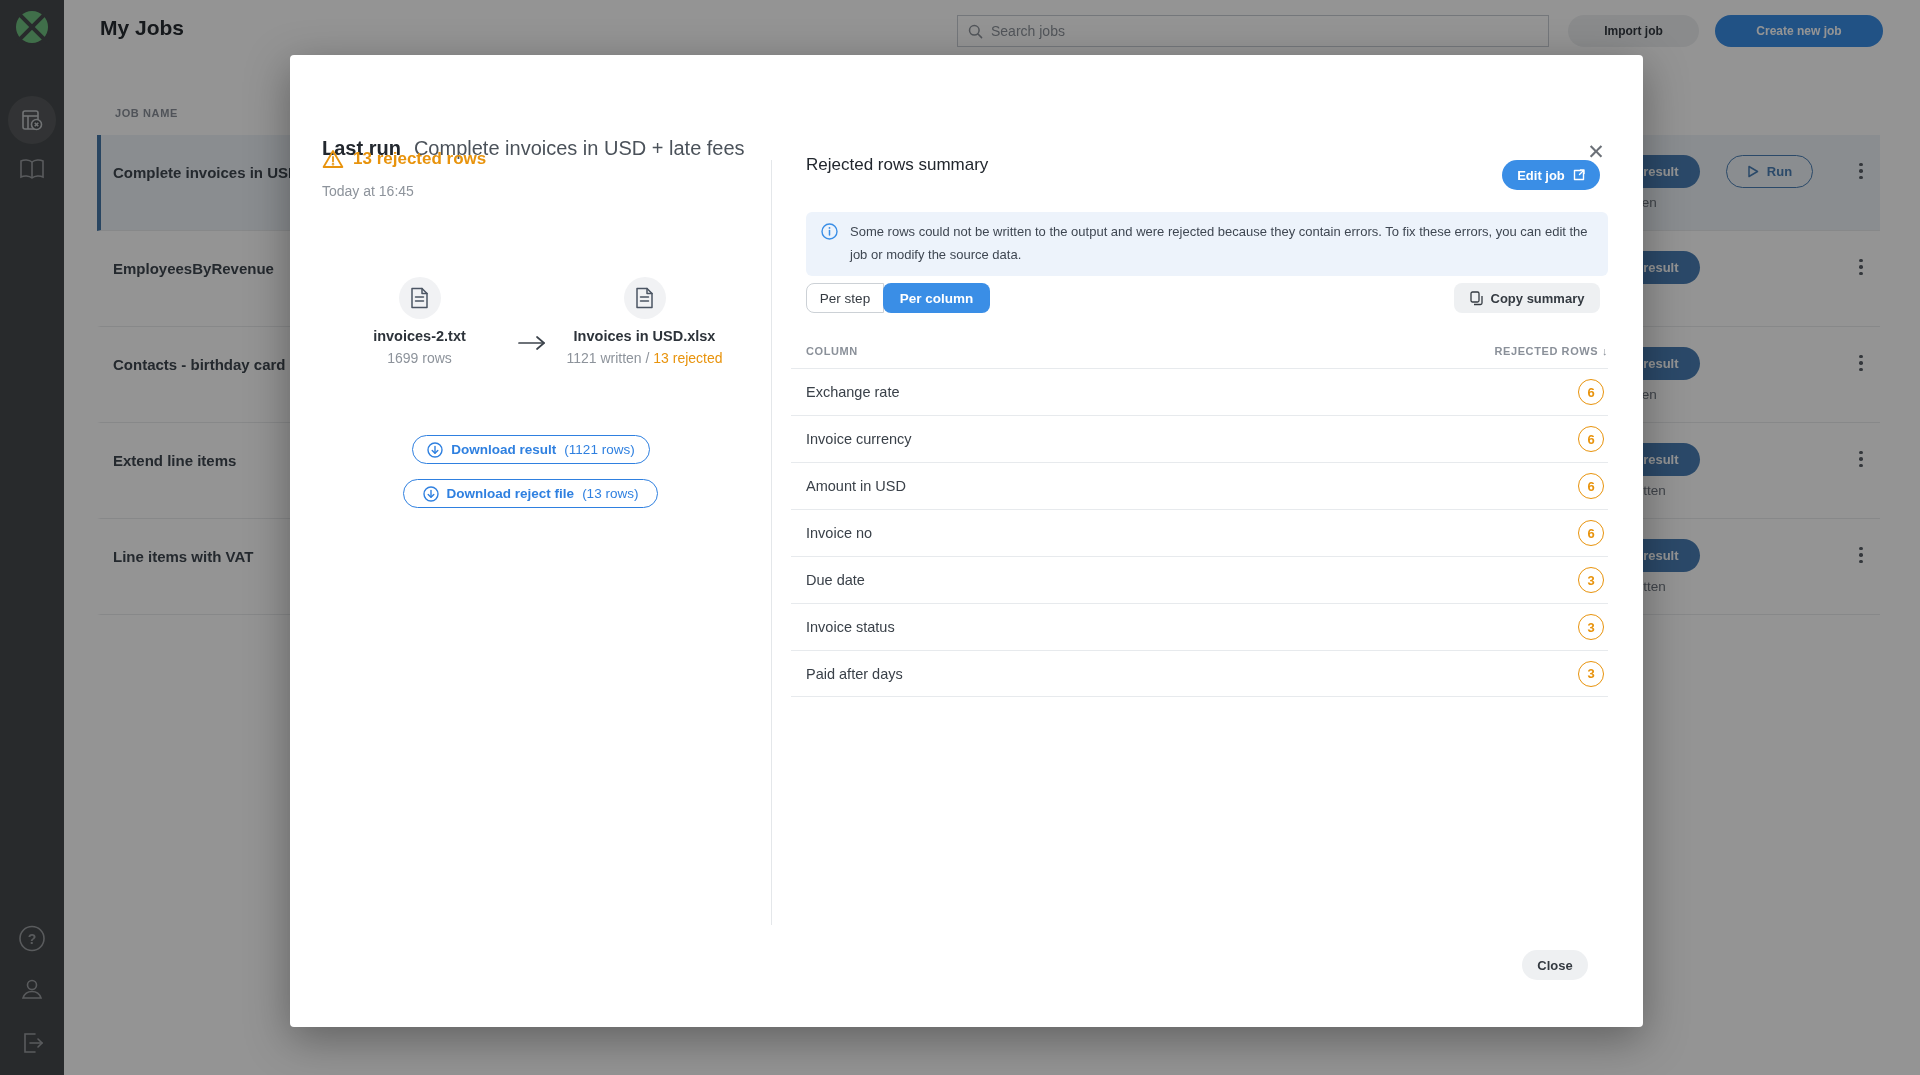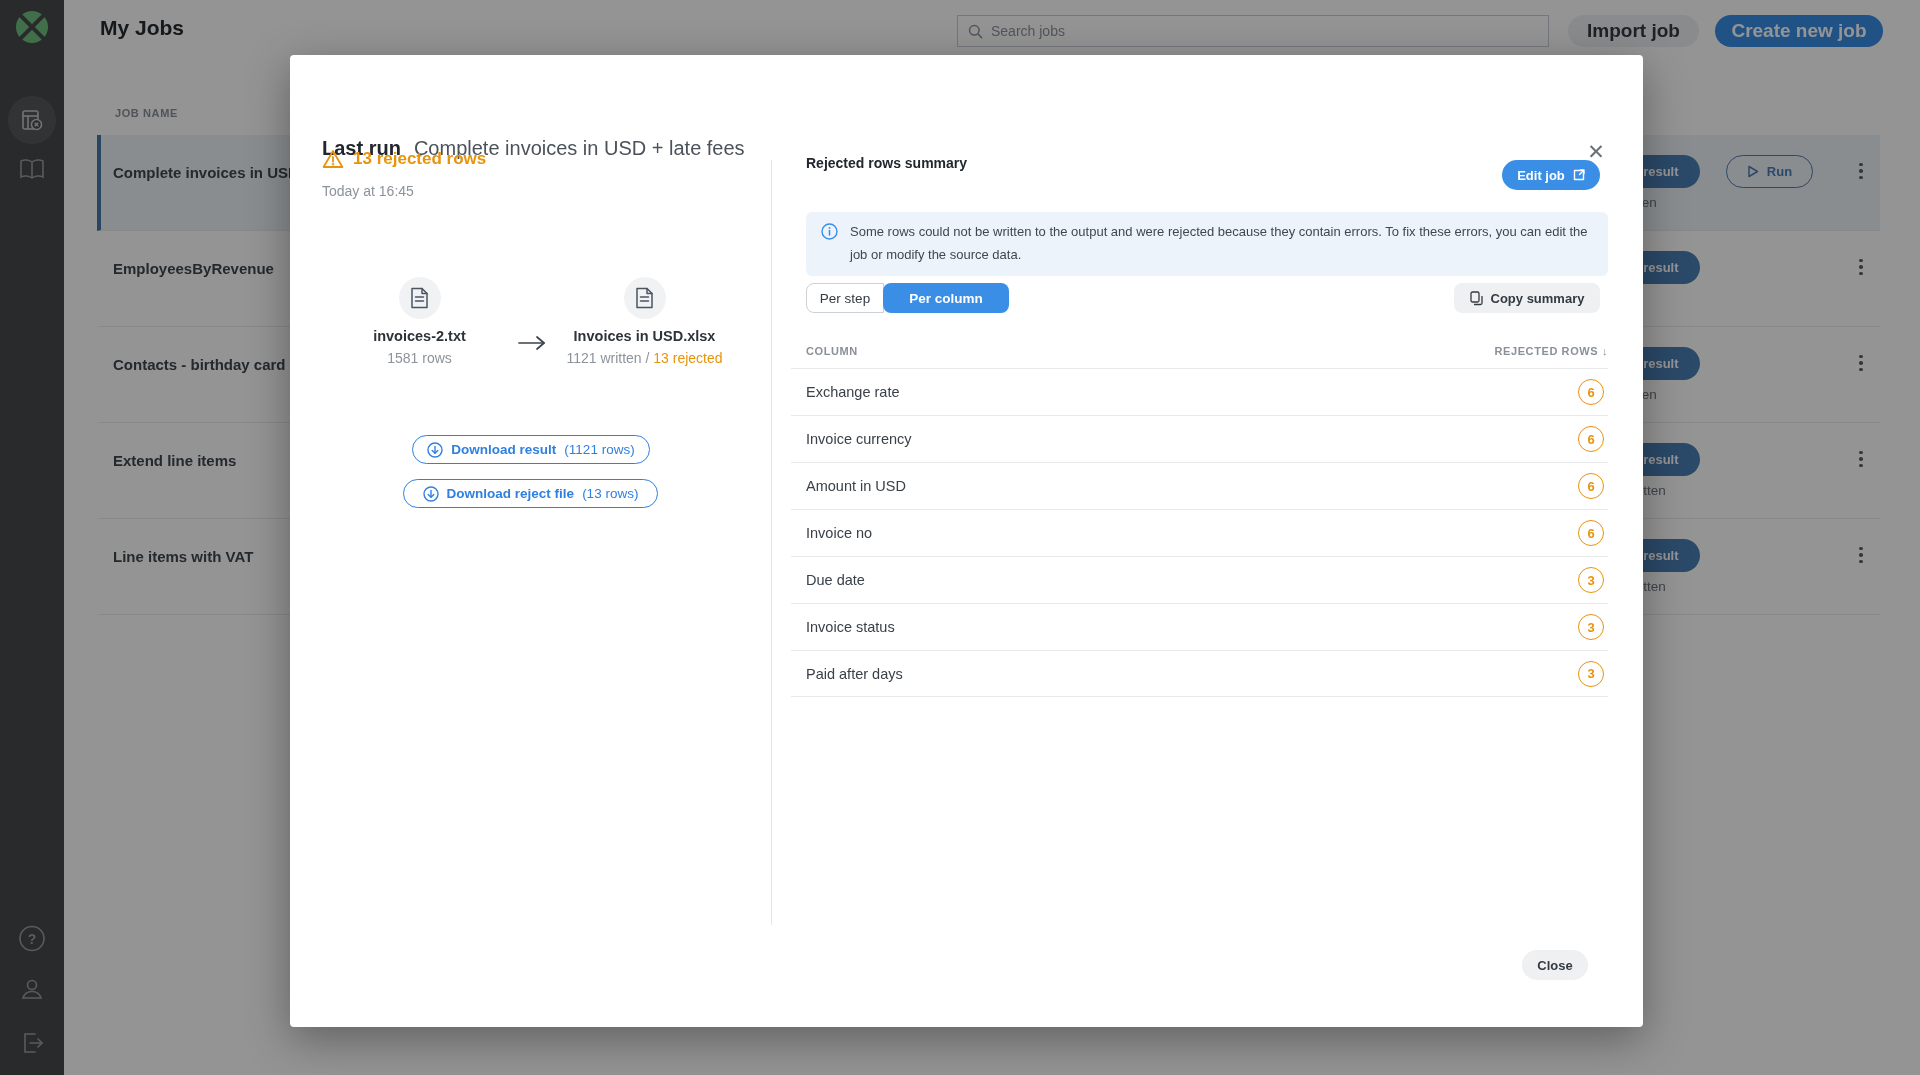--- a/index.html
+++ b/index.html
@@ -10,21 +10,21 @@
   #sidebar { position:absolute; left:0; top:0; width:64px; height:1075px; background:var(--sidebar); z-index:10; }
   .side-ic { position:absolute; left:50%; transform:translateX(-50%); display:flex; align-items:center; justify-content:center; }
   .active-wrap { width:48px; height:48px; border-radius:50%; background:rgba(255,255,255,.09); }
 
   
   #page { position:absolute; left:64px; top:0; right:0; height:1075px; background:#fff; }
   .page-title { position:absolute; left:36px; top:16px; font-size:21px; font-weight:bold; color:#262b31; }
   .search-box { position:absolute; left:893px; top:15px; width:592px; height:32px; border:1px solid #c9ced4; border-radius:0; background:#fff; display:flex; align-items:center; padding:0 10px; gap:8px; }
   .search-box input { border:none; outline:none; flex:1; font-size:14px; color:#333; background:transparent; font-family:inherit; }
   .search-box input::placeholder { color:#8d939b; }
-  .hdr-btn { position:absolute; top:15px; height:32px; border-radius:16px; border:none; font-size:19px; font-weight:bold; display:flex; align-items:center; justify-content:center; cursor:pointer; font-family:inherit; }
+  .hdr-btn { position:absolute; top:15px; height:32px; border-radius:16px; border:none; font-size:12px; font-weight:bold; display:flex; align-items:center; justify-content:center; cursor:pointer; font-family:inherit; }
   .btn-import { left:1504px; width:131px; background:#eef0f2; color:#343a41; }
   .btn-create { left:1651px; width:168px; background:var(--accent); color:#fff; }
 
   
   .tbl-head { position:absolute; left:51px; top:107px; font-size:11px; font-weight:bold; letter-spacing:.6px; color:#8a9099; }
   #job-list { position:absolute; left:33px; top:135px; width:1783px; }
   .job-row { position:relative; height:96px; border-bottom:1px solid #e8eaec; border-left:4px solid transparent; }
   .job-row.selected { background:#eef3f8; border-left-color:#4678a8; }
   .job-name { position:absolute; left:12px; top:29px; font-size:15px; font-weight:bold; color:#3f4750; white-space:nowrap; }
   .dl-pill { position:absolute; left:1455px; top:20px; width:144px; height:33px; border-radius:17px; background:var(--steel); color:#fff; font-size:13px; font-weight:bold; border:none; display:flex; align-items:center; justify-content:center; font-family:inherit; }
@@ -52,27 +52,27 @@
   .file-name { margin-top:9px; font-size:14.5px; font-weight:bold; color:#2d333a; white-space:nowrap; }
   .file-meta { margin-top:6px; font-size:14px; color:#8d939b; white-space:nowrap; }
   .rej-orange { color:var(--warning); }
   .flow-arrow { align-self:flex-start; margin-top:58px; color:#3c434b; }
   .dl-outline { position:absolute; border:1.5px solid var(--link); border-radius:16px; background:#fff; color:var(--link); font-size:13.5px; display:flex; align-items:center; justify-content:center; gap:8px; cursor:pointer; font-family:inherit; height:29px; }
   .dl-outline b { font-weight:bold; }
   .dl-1 { left:122px; top:380px; width:238px; }
   .dl-2 { left:113px; top:424px; width:255px; }
 
   
-  .r-heading { position:absolute; left:516px; top:100px; font-size:14px; font-weight:bold; color:#22272e; }
+  .r-heading { position:absolute; left:516px; top:100px; font-size:17px; font-weight:normal; color:#22272e; }
   .edit-btn { position:absolute; left:1212px; top:105px; width:98px; height:30px; border-radius:15px; background:var(--accent); border:none; color:#fff; font-size:13px; font-weight:bold; display:flex; align-items:center; justify-content:center; gap:8px; cursor:pointer; font-family:inherit; }
   .info-banner { position:absolute; left:516px; top:157px; width:802px; min-height:46px; background:var(--banner); border-radius:6px; padding:9px 18px 9px 44px; font-size:13px; line-height:1.75; color:#3f4752; }
   .info-ic { position:absolute; left:15px; top:11px; }
   .toggle { position:absolute; left:516px; top:228px; height:30px; display:flex; border-radius:8px; }
   .tg-left { width:78px; background:#fff; border:1px solid #ccd1d6; border-radius:8px 0 0 8px; font-size:13.5px; color:#343a41; display:flex; align-items:center; justify-content:center; cursor:pointer; font-family:inherit; }
-  .tg-right { width:126px; background:var(--accent); border:none; border-radius:8px; margin-left:-1px; font-size:13.5px; font-weight:bold; color:#fff; display:flex; align-items:center; justify-content:center; cursor:pointer; font-family:inherit; }
+  .tg-right { width:107px; background:var(--accent); border:none; border-radius:8px; margin-left:-1px; font-size:13.5px; font-weight:bold; color:#fff; display:flex; align-items:center; justify-content:center; cursor:pointer; font-family:inherit; }
   .copy-btn { position:absolute; left:1164px; top:228px; width:146px; height:30px; border-radius:8px; background:#eef0f2; border:none; font-size:13px; font-weight:bold; color:#343a41; display:flex; align-items:center; justify-content:center; gap:8px; cursor:pointer; font-family:inherit; }
   .sum-head { position:absolute; left:516px; top:290px; width:802px; display:flex; justify-content:space-between; font-size:11px; font-weight:bold; letter-spacing:.6px; color:#8a9099; }
   #sum-rows { position:absolute; left:501px; top:313px; width:817px; }
   .sum-row { height:47px; border-top:1px solid #e7eaed; display:flex; align-items:center; justify-content:space-between; padding-left:15px; padding-right:4px; }
   .sum-row:last-child { border-bottom:1px solid #e7eaed; }
   .sum-label { font-size:14.5px; color:#3a4149; }
   .badge { width:26px; height:26px; border:1.5px solid var(--warning); border-radius:50%; color:var(--warning); font-size:13px; font-weight:bold; display:flex; align-items:center; justify-content:center; }
   .close-btn { position:absolute; left:1232px; top:895px; width:66px; height:30px; border-radius:15px; background:#eef0f2; border:none; font-size:13px; font-weight:bold; color:#343a41; cursor:pointer; font-family:inherit; }
   svg { display:block; }
 </style>
@@ -225,21 +225,21 @@
       <div class="file-card">
         <span class="file-circle">
           <svg width="19" height="22" viewBox="0 0 19 22" fill="none" stroke="#4b5563" stroke-width="1.5" stroke-linejoin="round" stroke-linecap="round">
             <path d="M2 1.5 h10 l5 5 V20.5 H2 Z"></path>
               <path d="M12 1.5 v5 h5"></path>
               <line x1="5.5" y1="10" x2="13.5" y2="10"></line>
               <line x1="5.5" y1="14" x2="13.5" y2="14"></line>
           </svg>
         </span>
         <span class="file-name">invoices-2.txt</span>
-        <span class="file-meta">1581 rows</span>
+        <span class="file-meta">1699 rows</span>
       </div>
       <span class="flow-arrow">
         <svg width="30" height="16" viewBox="0 0 30 16" fill="none" stroke="#3c434b" stroke-width="1.7" stroke-linecap="round" stroke-linejoin="round">
             <line x1="2" y1="8" x2="27" y2="8"></line>
             <path d="M20 2 l7 6 -7 6"></path>
           </svg>
       </span>
       <div class="file-card">
         <span class="file-circle">
           <svg width="19" height="22" viewBox="0 0 19 22" fill="none" stroke="#4b5563" stroke-width="1.5" stroke-linejoin="round" stroke-linecap="round">

